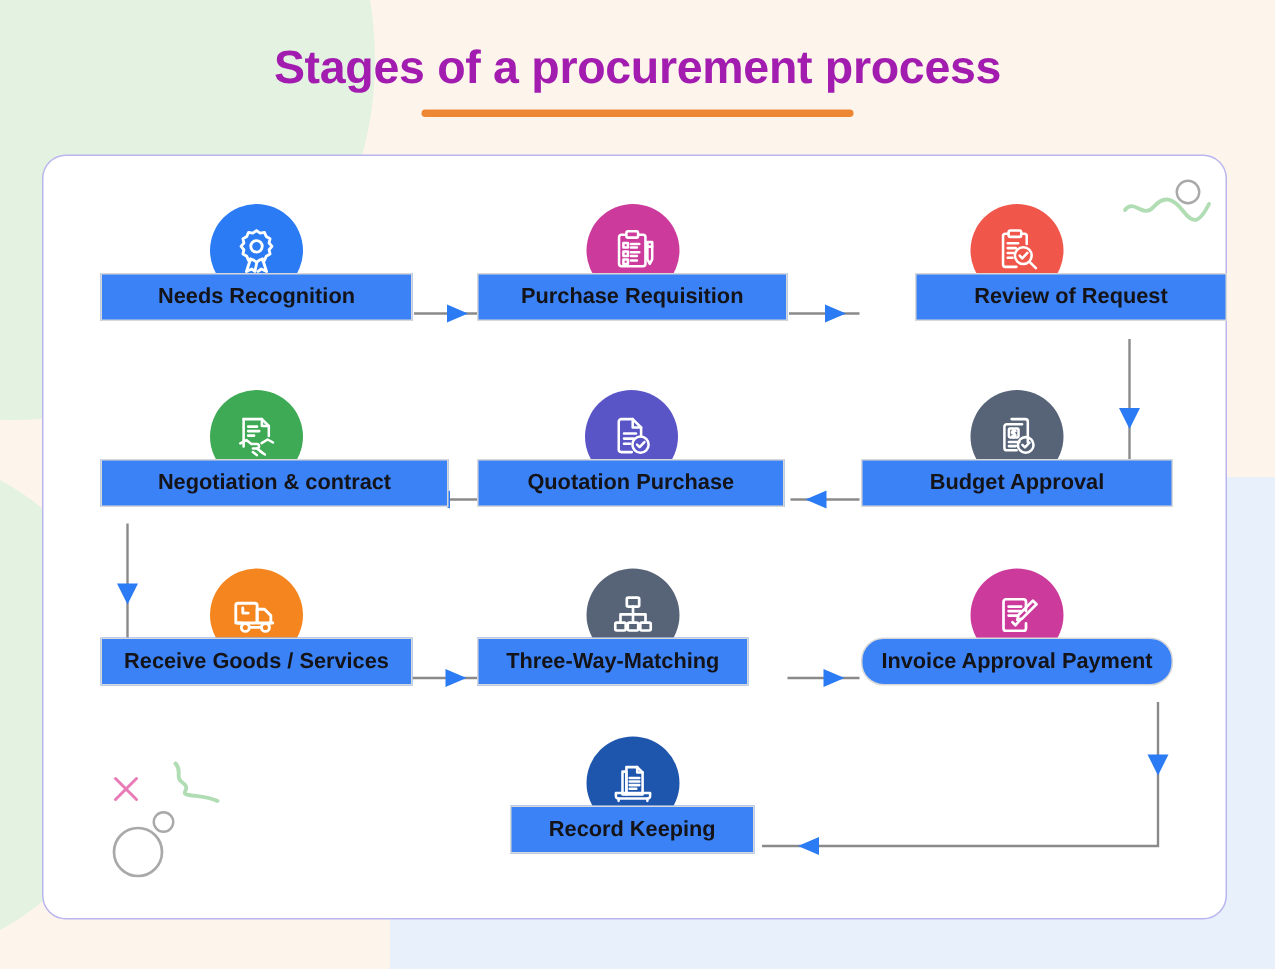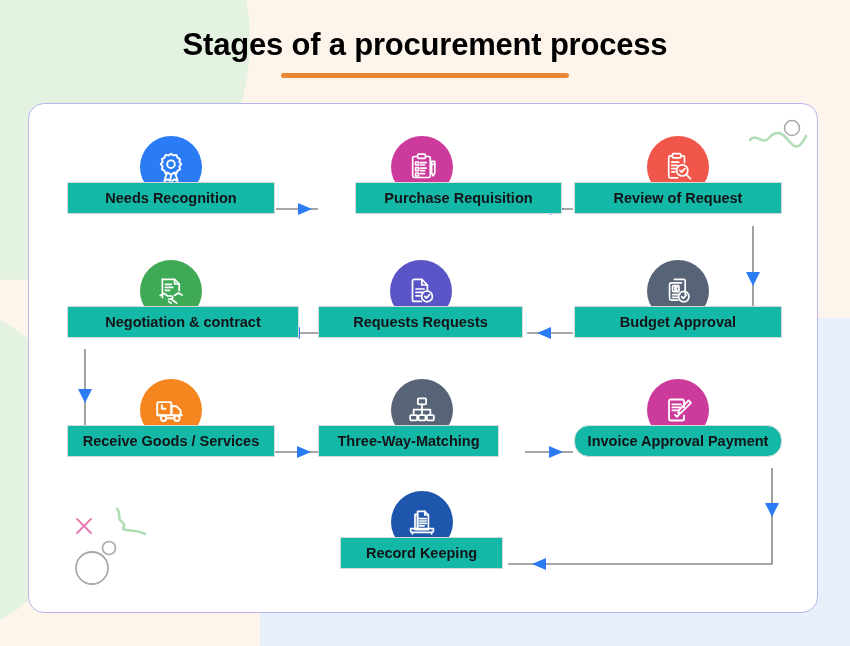--- a/index.html
+++ b/index.html
@@ -17,21 +17,21 @@
     position:absolute;left:-230px;top:-200px;width:480px;height:480px;
     border-radius:50%;background:#e4f2e2;
   }
   #bg-green-blob2{
     position:absolute;left:-250px;top:300px;width:340px;height:340px;
     border-radius:50%;background:#e4f2e2;
   }
   
   #title-wrap{position:absolute;left:0;top:26px;width:850px;text-align:center;}
   #page-title{
-    font-size:31px;font-weight:bold;color:#000000;letter-spacing:-0.2px;
+    font-size:31px;font-weight:bold;color:#a21caf;letter-spacing:-0.2px;
     margin:0;line-height:1.2;
   }
   #title-underline{
     width:288px;height:5px;background:#ed8733;border-radius:3px;
     margin:10px auto 0 auto;
   }
   
   #diagram-card{
     position:absolute;left:28px;top:103px;width:790px;height:510px;
     background:#ffffff;border:1px solid #b9b6ef;border-radius:16px;
@@ -42,21 +42,21 @@
   
   .node{position:absolute;}
   .node-icon{
     position:absolute;left:50%;transform:translateX(-50%);top:0;
     width:62px;height:62px;border-radius:50%;
     display:flex;align-items:center;justify-content:center;
   }
   .node-icon svg{display:block;}
   .node-label{
     position:absolute;left:0;top:46px;
-    background:#14b8a6;border:1px solid #d8d8d8;
+    background:#3b82f6;border:1px solid #d8d8d8;
     box-sizing:border-box;height:32px;line-height:30px;
     text-align:center;font-size:14.5px;font-weight:bold;color:#131318;
     white-space:nowrap;
   }
   
   .doodle{position:absolute;}
 </style>
 </head>
 <body>
 
@@ -139,35 +139,35 @@
       <path d="M20.5 5.5h2.2a1.6 1.6 0 0 1 1.6 1.6v17.8a1.6 1.6 0 0 1-1.6 1.6H8.3a1.6 1.6 0 0 1-1.6-1.6V7.1a1.6 1.6 0 0 1 1.6-1.6h2.2"></path>
       <rect x="11.6" y="3.2" width="7.8" height="4.2" rx="1.1"></rect>
       <rect x="9.6" y="11" width="3" height="3"></rect>
       <rect x="9.6" y="16.6" width="3" height="3"></rect>
       <rect x="9.6" y="22" width="3" height="3"></rect>
       <path d="M14.6 11.6h5.6M14.6 14h4M14.6 17.2h5.6M14.6 19.6h4M14.6 22.6h4"></path>
       <path d="M25.6 10.4 h3.2 v11.5 l-1.6 3 -1.6-3 z"></path>
       <path d="M25.6 13.4h3.2"></path>
     </svg>
   </div>
-  <div class="node-label" style="width:207px;margin-left:37px;">Purchase Requisition</div>
+  <div class="node-label" style="width:207px;">Purchase Requisition</div>
 </div>
 
 <div class="node" style="left:574px;top:136px;width:208px;">
   <div class="node-icon" style="background:#f0564a;">
     <svg width="32" height="32" viewBox="0 0 32 32" fill="none" stroke="#fff" stroke-width="1.7" stroke-linecap="round" stroke-linejoin="round">
       <path d="M18.8 4.8h2.1a1.6 1.6 0 0 1 1.6 1.6v5.2M10.4 4.8H8.3a1.6 1.6 0 0 0-1.6 1.6v18.9a1.6 1.6 0 0 0 1.6 1.6h7.3"></path>
       <rect x="10.4" y="2.6" width="8.4" height="4.3" rx="1.1"></rect>
       <path d="M9.8 11.2h7M9.8 14.4h5.4M9.8 17.6h3.8M9.8 20.8h3.2"></path>
       <circle cx="20.2" cy="19.4" r="5.6"></circle>
       <path d="M17.8 19.4 l1.7 1.8 3.4-3.6"></path>
       <path d="M24.4 23.6 L28.6 27.8"></path>
     </svg>
   </div>
-  <div class="node-label" style="width:208px;">Review of Request</div>
+  <div class="node-label" style="width:208px;margin-left:36px;">Review of Request</div>
 </div>
 
 <div class="node" style="left:67px;top:260px;width:208px;">
   <div class="node-icon" style="background:#3faa55;">
     <svg width="32" height="32" viewBox="0 0 32 32" fill="none" stroke="#fff" stroke-width="1.7" stroke-linecap="round" stroke-linejoin="round">
       <path d="M7.4 4.4h12.2l4.6 4.6v6.6"></path>
       <path d="M7.4 4.4v18.2"></path>
       <path d="M19.6 4.4v4.6h4.6"></path>
       <path d="M10.4 9.4h6M10.4 12.4h7.4M10.4 15.4h4"></path>
       <path d="M5.2 20.6 l4-2.2 3.4 2.6 h3.6 a1.5 1.5 0 0 1 0 3 h-2.6"></path>
@@ -182,21 +182,21 @@
 <div class="node" style="left:318px;top:260px;width:205px;">
   <div class="node-icon" style="background:#5a55c7;">
     <svg width="32" height="32" viewBox="0 0 32 32" fill="none" stroke="#fff" stroke-width="1.7" stroke-linecap="round" stroke-linejoin="round">
       <path d="M22.4 15.6V10 l-5.6-5.6H9.2a1.7 1.7 0 0 0-1.7 1.7v18.6a1.7 1.7 0 0 0 1.7 1.7h7"></path>
       <path d="M16.8 4.4V10h5.6"></path>
       <path d="M11 14h8M11 17.4h6.4M11 20.8h4"></path>
       <circle cx="22" cy="21.4" r="5.4"></circle>
       <path d="M19.7 21.4 l1.7 1.7 3.2-3.4"></path>
     </svg>
   </div>
-  <div class="node-label" style="width:205px;">Requests Requests</div>
+  <div class="node-label" style="width:205px;">Quotation Purchase</div>
 </div>
 
 <div class="node" style="left:574px;top:260px;width:208px;">
   <div class="node-icon" style="background:#576478;">
     <svg width="32" height="32" viewBox="0 0 32 32" fill="none" stroke="#fff" stroke-width="1.7" stroke-linecap="round" stroke-linejoin="round">
       <path d="M12.4 4.4h9.2a1.6 1.6 0 0 1 1.6 1.6v13.6"></path>
       <path d="M19.4 7.8H9.2a1.6 1.6 0 0 0-1.6 1.6v14.2a1.6 1.6 0 0 0 1.6 1.6h6.6"></path>
       <rect x="10.6" y="10.6" width="6.4" height="6" rx="0.8"></rect>
       <path d="M13.8 11.6v4M15 12.4a1.4 1.4 0 0 0-2.4.9c0 1.4 2.4.5 2.4 1.8a1.4 1.4 0 0 1-2.4.9"></path>
       <path d="M10.6 19.6h7M10.6 22.4h4.6"></path>

